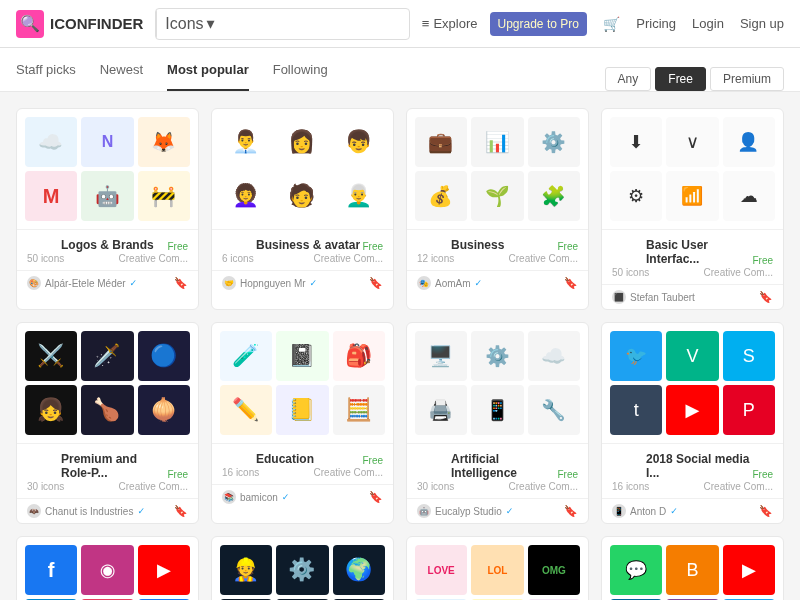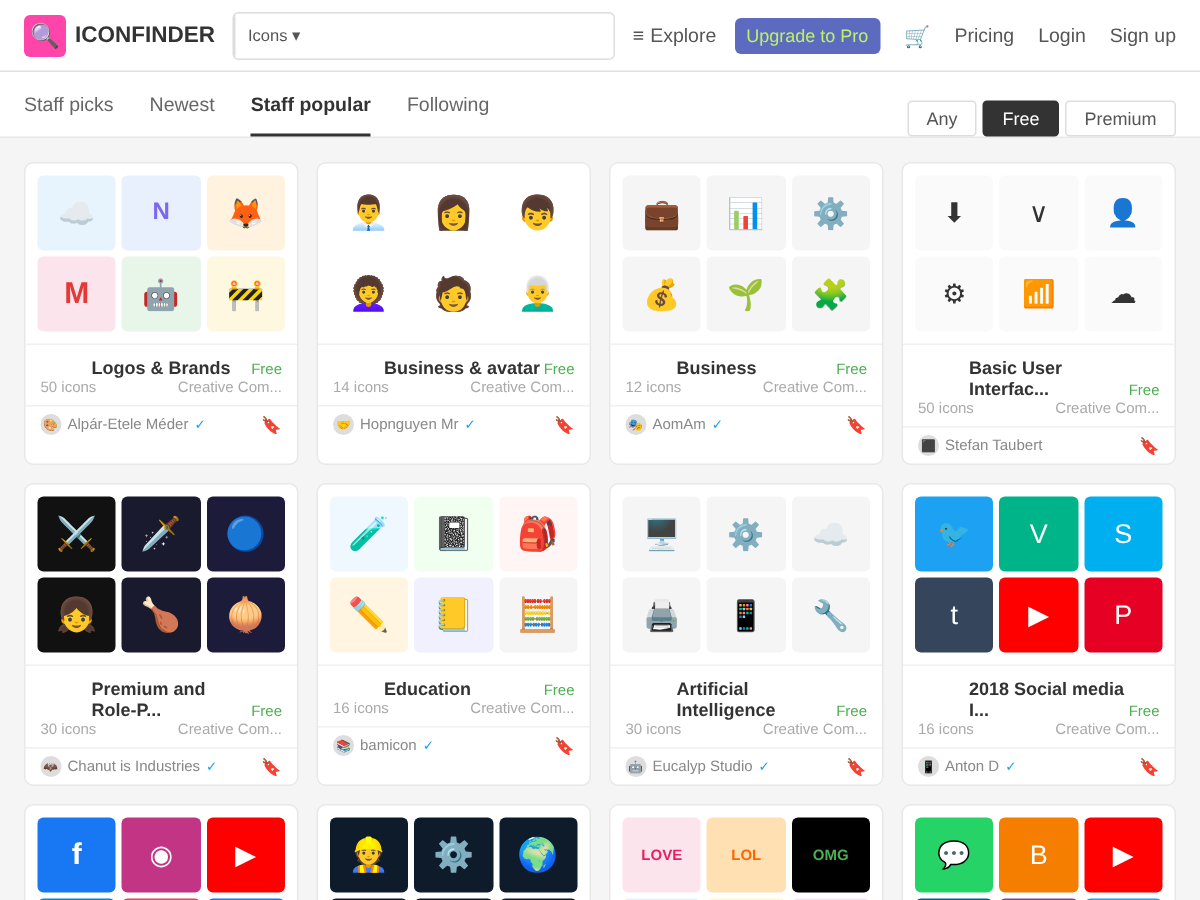--- a/index.html
+++ b/index.html
@@ -4,25 +4,25 @@
   <style>
     * { box-sizing: border-box; margin: 0; padding: 0; }
     body { font-family: -apple-system, BlinkMacSystemFont, 'Segoe UI', sans-serif; background: #f5f5f5; font-size: 13px; color: #333; }
 
     
     .header { background: #fff; border-bottom: 1px solid #e0e0e0; padding: 0 16px; height: 48px; display: flex; align-items: center; gap: 12px; }
     .logo { display: flex; align-items: center; gap: 6px; font-weight: bold; font-size: 15px; color: #333; white-space: nowrap; }
     .logo-icon { width: 28px; height: 28px; background: #f4a; border-radius: 4px; display: flex; align-items: center; justify-content: center; font-size: 16px; }
     .search-bar { display: flex; align-items: center; border: 1px solid #ddd; border-radius: 4px; overflow: hidden; flex: 1; max-width: 320px; height: 32px; }
     .search-bar input { border: none; outline: none; padding: 0 10px; font-size: 13px; flex: 1; color: #999; }
-    .search-type { border-left: 1px solid #ddd; padding: 16px 8px; font-size: 11px; color: #555; display: flex; align-items: center; gap: 3px; cursor: pointer; height: 100%; }
+    .search-type { border-left: 1px solid #ddd; padding: 16px 8px; font-size: 16px; color: #555; display: flex; align-items: center; gap: 3px; cursor: pointer; height: 100%; }
     .nav-links { display: flex; align-items: center; gap: 16px; margin-left: auto; font-size: 13px; }
     .nav-links a { color: #555; text-decoration: none; cursor: pointer; }
     .explore-btn { display: flex; align-items: center; gap: 4px; color: #555; cursor: pointer; font-size: 13px; }
-    .btn-upgrade { background: #5c6bc0; color: #bef264; border: none; border-radius: 4px; padding: 5px 8px; font-size: 12px; cursor: pointer; }
+    .btn-upgrade { background: #5c6bc0; color: #fef9c3; border: none; border-radius: 4px; padding: 5px 8px; font-size: 12px; cursor: pointer; }
     .cart-icon { color: #555; font-size: 14px; }
 
     
     .subnav { background: #fff; border-bottom: 1px solid #e8e8e8; padding: 0 16px; display: flex; align-items: flex-end; height: 44px; }
     .subnav-tabs { display: flex; gap: 24px; }
     .subnav-tab { font-size: 13px; color: #666; cursor: pointer; padding: 12px 0; border-bottom: 2px solid transparent; text-decoration: none; }
     .subnav-tab.active { color: #333; font-weight: 600; border-bottom-color: #333; }
     .filter-btns { margin-left: auto; display: flex; gap: 4px; }
     .filter-btn { border: 1px solid #ddd; background: #fff; padding: 4px 12px; border-radius: 3px; font-size: 12px; cursor: pointer; color: #555; }
     .filter-btn.active { background: #333; color: #fff; border-color: #333; }
@@ -68,21 +68,21 @@
     <a>Pricing</a>
     <a>Login</a>
     <a>Sign up</a>
   </div>
 </header>
 
 <nav class="subnav">
   <div class="subnav-tabs">
     <a class="subnav-tab">Staff picks</a>
     <a class="subnav-tab">Newest</a>
-    <a class="subnav-tab active">Staff popular</a>
+    <a class="subnav-tab active">Most popular</a>
     <a class="subnav-tab">Following</a>
   </div>
   <div class="filter-btns">
     <button class="filter-btn">Any</button>
     <button class="filter-btn active">Free</button>
     <button class="filter-btn">Premium</button>
   </div>
 </nav>
 
 <div class="grid-container" id="cards-grid">
@@ -126,21 +126,21 @@
         <div class="icon-cell" style="background:#fff;border-radius:4px;font-size:22px">👩‍🦱</div>
         <div class="icon-cell" style="background:#fff;border-radius:4px;font-size:22px">🧑</div>
         <div class="icon-cell" style="background:#fff;border-radius:4px;font-size:22px">👨‍🦳</div>
     </div>
     <div class="card-info">
       <div class="card-title-row">
         <span class="card-title">Business &amp; avatar</span>
         <span class="card-badge free">Free</span>
       </div>
       <div class="card-sub">
-        <span>14 icons</span>
+        <span>6 icons</span>
         <span>Creative Com...</span>
       </div>
     </div>
     <div class="card-author">
       <div class="author-avatar">🤝</div>
       <span>Hopnguyen Mr</span>
       <span class="verified">✓</span>
       <span class="bookmark-icon">🔖</span>
     </div>
   </div>

